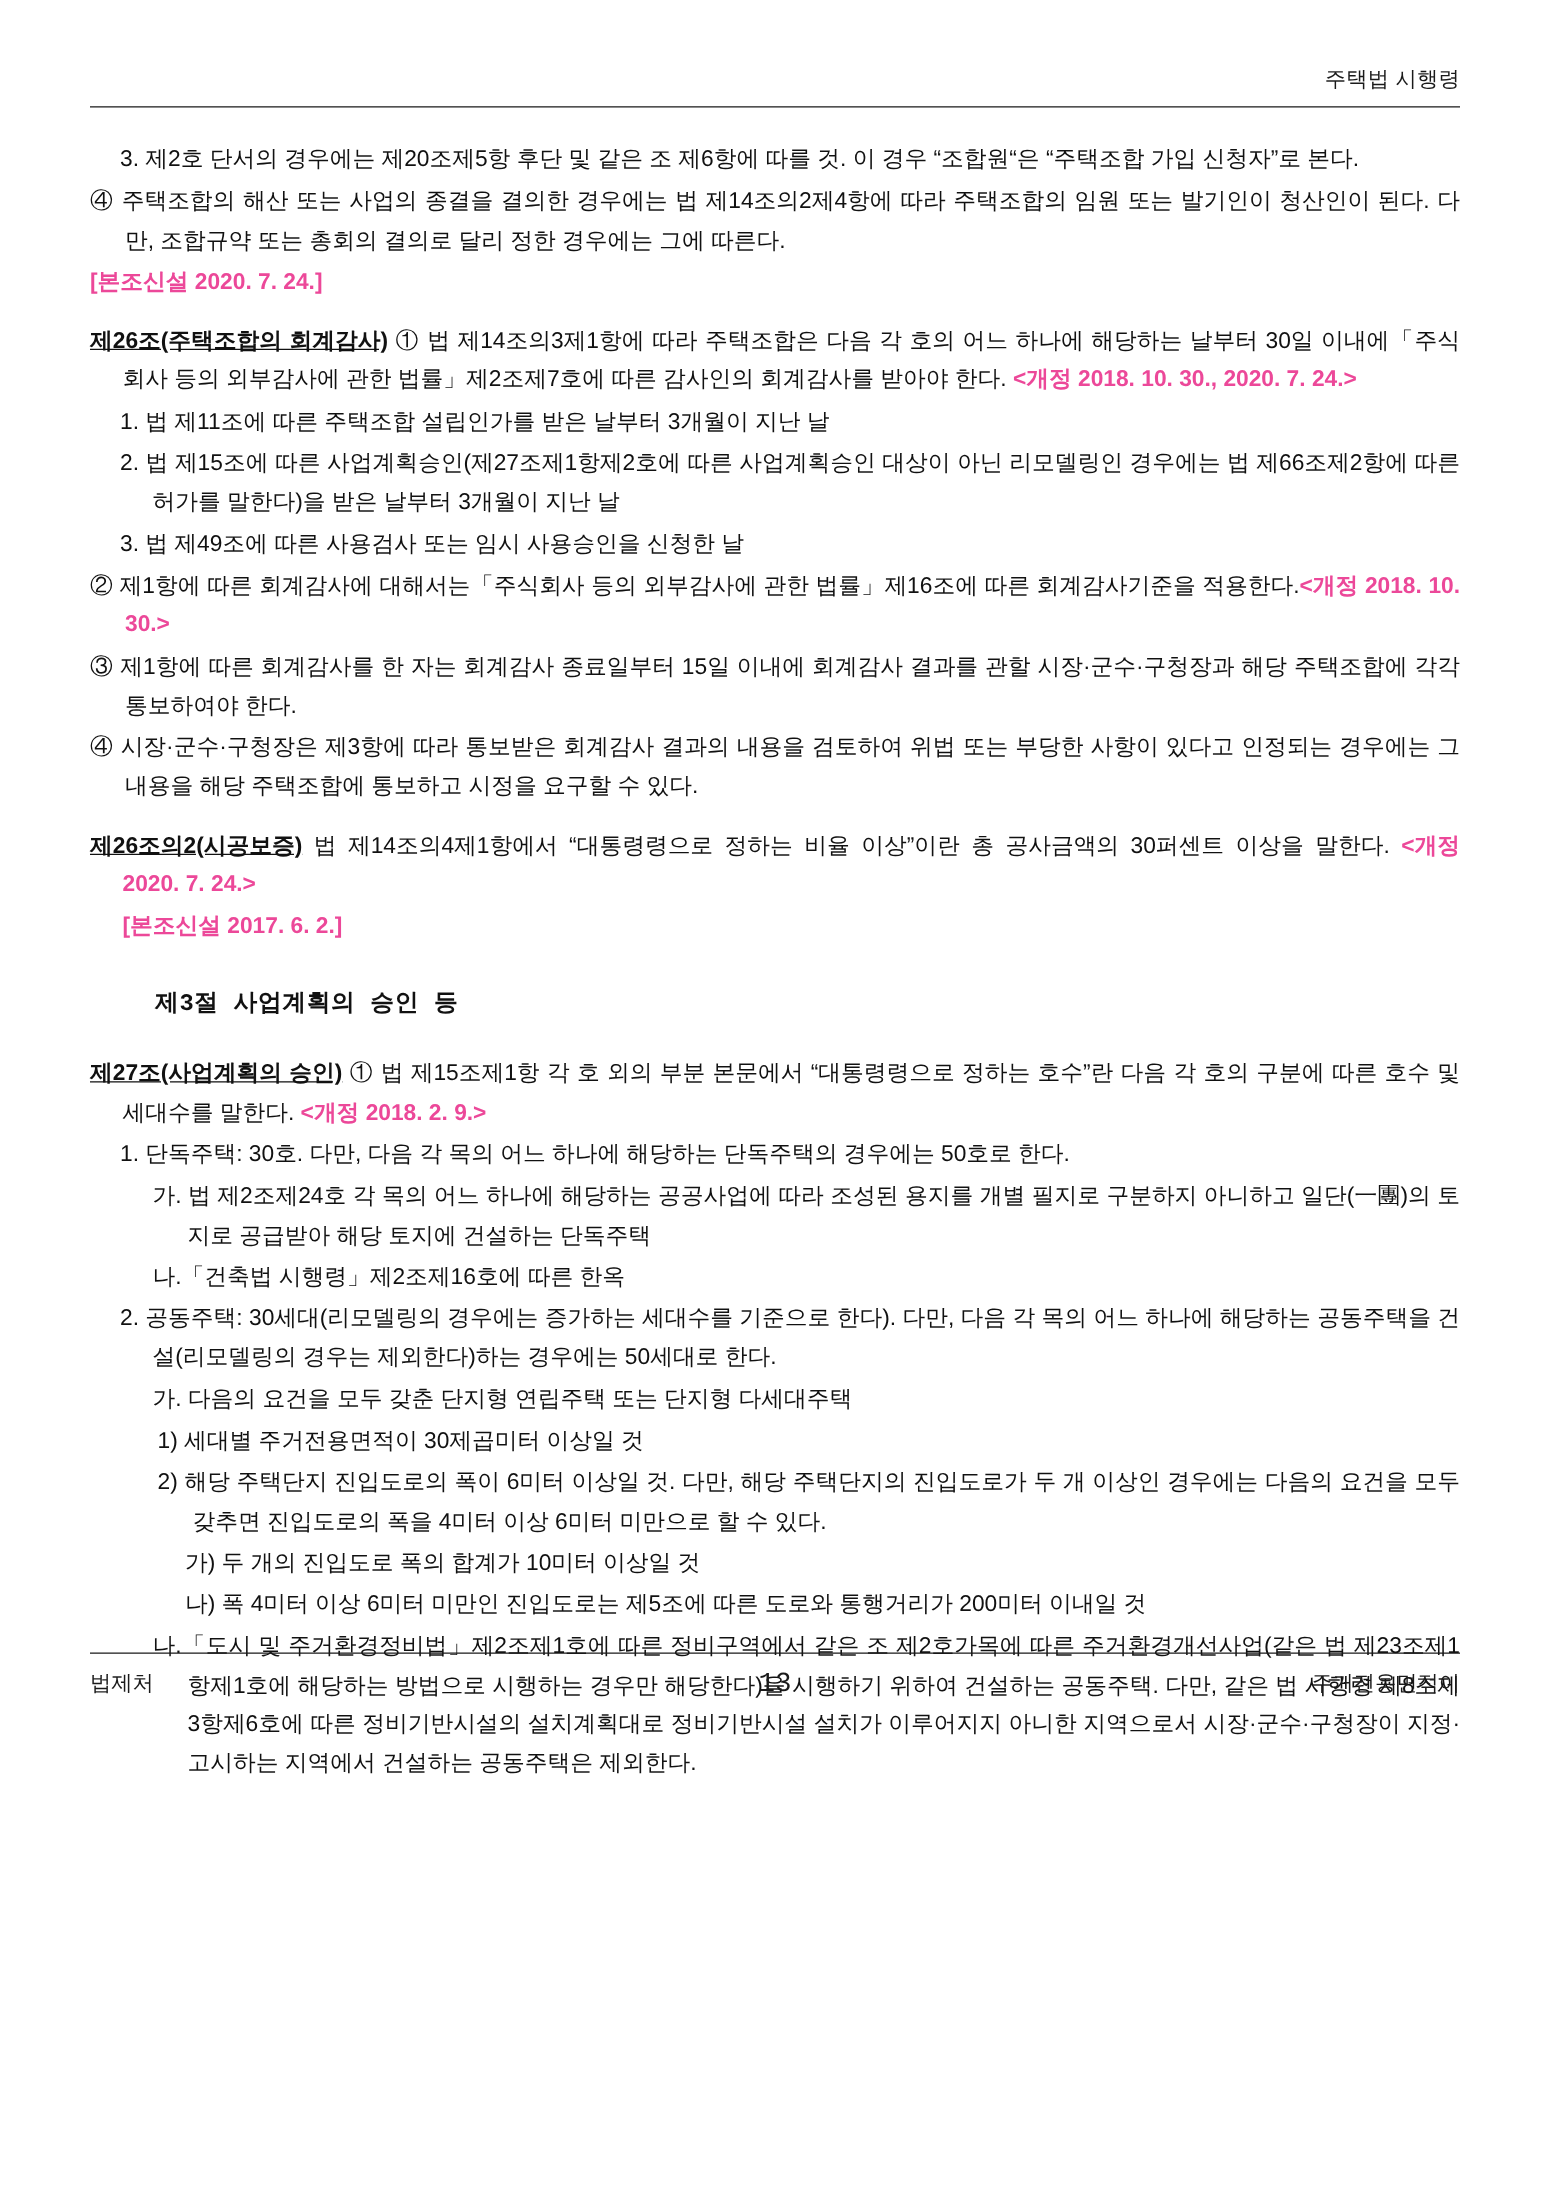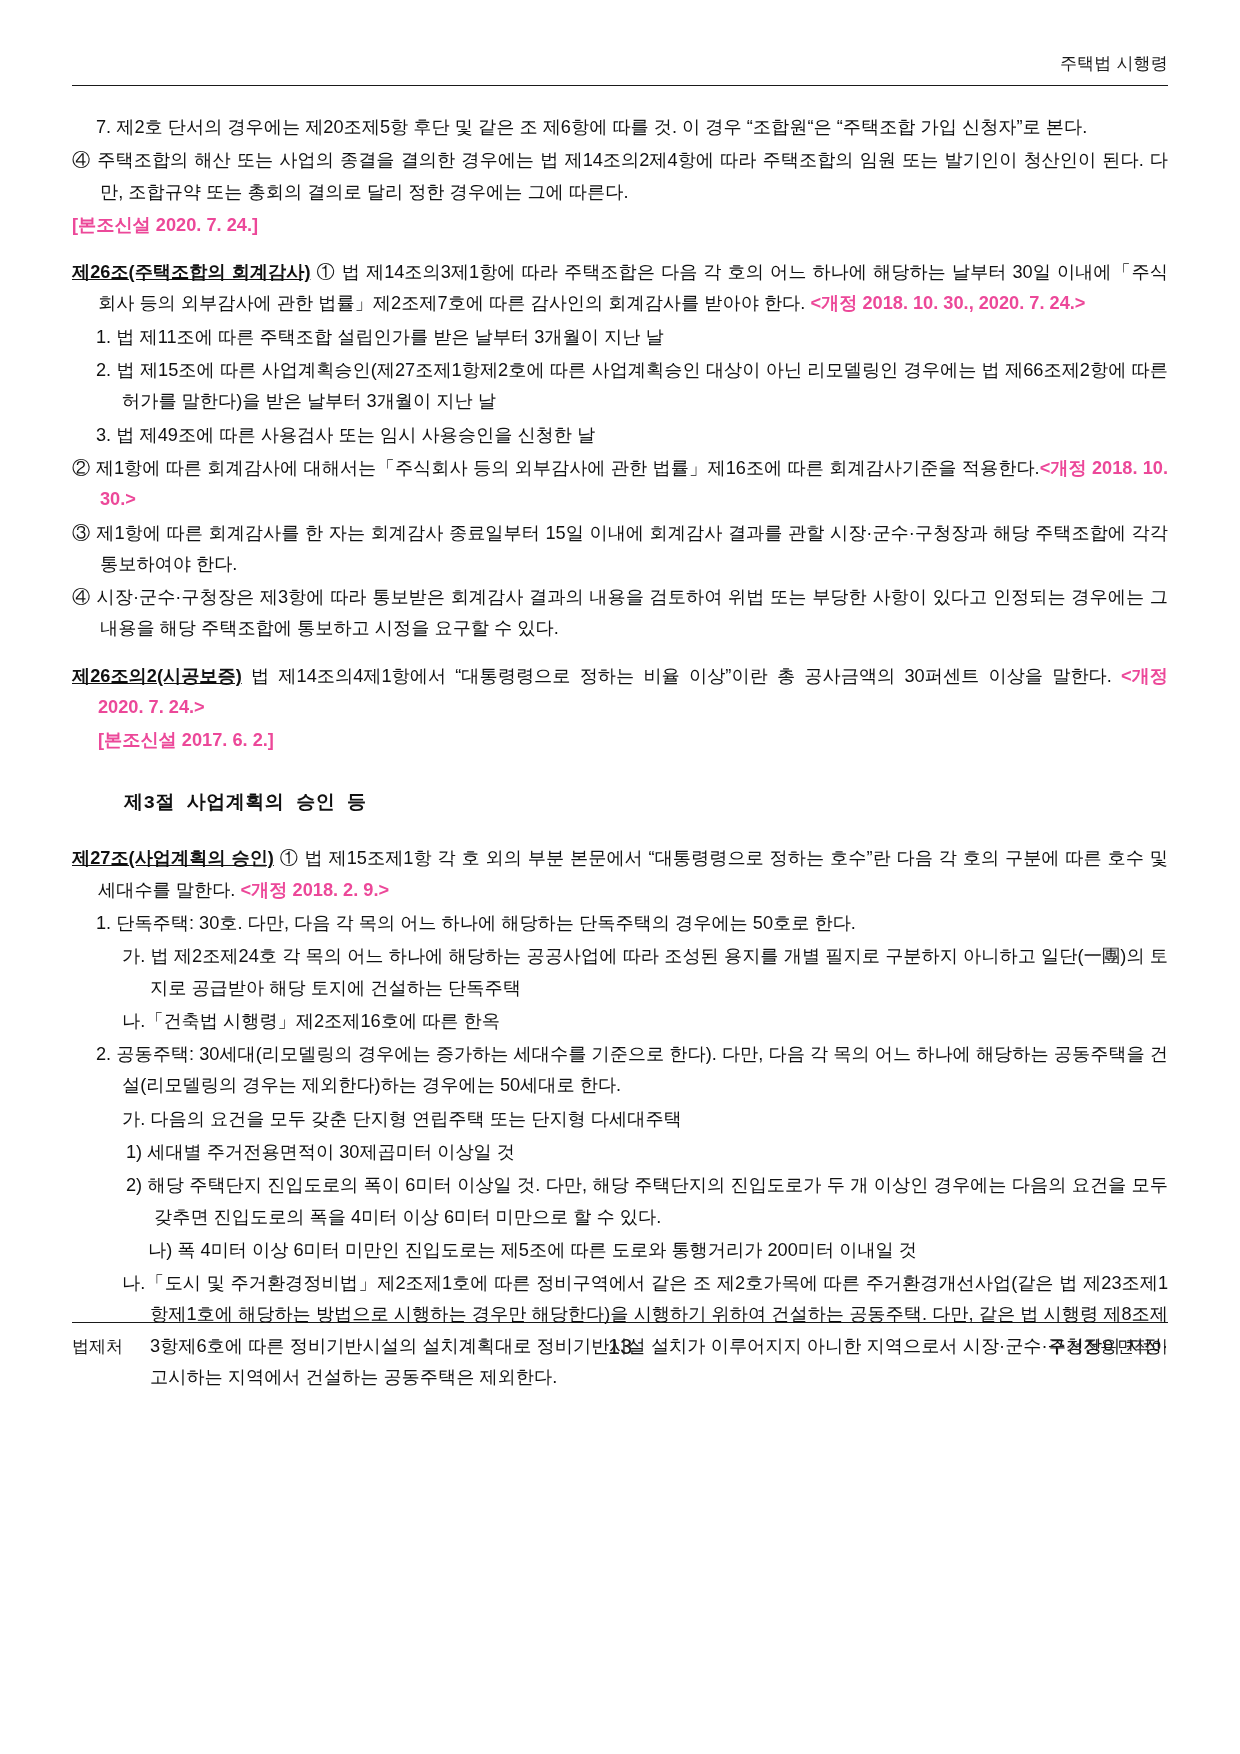--- a/index.html
+++ b/index.html
@@ -98,23 +98,23 @@
     right: 72px;
     bottom: 58px;
   }
   .footer-rule {
     border-top: 1.6px solid #1a1a1a;
     margin-bottom: 12px;
   }
   .footer-row {
     display: flex;
     justify-content: space-between;
-    align-items: center;
     font-size: 17px;
     color: #1a1a1a;
+    font-family: Liberation Mono, monospace;
   }
   .footer-center {
     position: absolute;
     left: 0;
     right: 0;
     text-align: center;
     font-size: 22px;
     pointer-events: none;
   }
   .footer-row > span { z-index: 1; }
@@ -124,21 +124,21 @@
 
 <div class="page">
 
   <div class="header">
     <span>주택법 시행령</span>
   </div>
   <div class="header-rule"></div>
 
   <div class="content">
 
-    <p class="p lvl1">7. 제2호 단서의 경우에는 제20조제5항 후단 및 같은 조 제6항에 따를 것. 이 경우 “조합원“은 “주택조합 가입 신청자”로 본다.</p>
+    <p class="p lvl1">3. 제2호 단서의 경우에는 제20조제5항 후단 및 같은 조 제6항에 따를 것. 이 경우 “조합원“은 “주택조합 가입 신청자”로 본다.</p>
 
     <p class="p lvl1b">④ 주택조합의 해산 또는 사업의 종결을 결의한 경우에는 법 제14조의2제4항에 따라 주택조합의 임원 또는 발기인이 청산인이 된다. 다만, 조합규약 또는 총회의 결의로 달리 정한 경우에는 그에 따른다.</p>
 
     <p class="p lvl1b blue">[본조신설 2020. 7. 24.]</p>
 
     <div class="gap"></div>
 
     <p class="p hang-art">
       <span class="lead bold">제26조(주택조합의 회계감사)</span><span> ① 법 제14조의3제1항에 따라 주택조합은 다음 각 호의 어느 하나에 해당하는 날부터 30일 이내에「주식회사 등의 외부감사에 관한 법률」제2조제7호에 따른 감사인의 회계감사를 받아야 한다. </span><span class="blue">&lt;개정 2018. 10. 30., 2020. 7. 24.&gt;</span>
     </p>
@@ -170,20 +170,21 @@
     </p>
 
     <p class="p lvl1">1. 단독주택: 30호. 다만, 다음 각 목의 어느 하나에 해당하는 단독주택의 경우에는 50호로 한다.</p>
     <p class="p lvl2">가. 법 제2조제24호 각 목의 어느 하나에 해당하는 공공사업에 따라 조성된 용지를 개별 필지로 구분하지 아니하고 일단(一團)의 토지로 공급받아 해당 토지에 건설하는 단독주택</p>
     <p class="p lvl2">나.「건축법 시행령」제2조제16호에 따른 한옥</p>
 
     <p class="p lvl1">2. 공동주택: 30세대(리모델링의 경우에는 증가하는 세대수를 기준으로 한다). 다만, 다음 각 목의 어느 하나에 해당하는 공동주택을 건설(리모델링의 경우는 제외한다)하는 경우에는 50세대로 한다.</p>
     <p class="p lvl2">가. 다음의 요건을 모두 갖춘 단지형 연립주택 또는 단지형 다세대주택</p>
     <p class="p lvl3">1) 세대별 주거전용면적이 30제곱미터 이상일 것</p>
     <p class="p lvl3 flat" style="padding-left:82px; text-indent:-28px;">2) 해당 주택단지 진입도로의 폭이 6미터 이상일 것. 다만, 해당 주택단지의 진입도로가 두 개 이상인 경우에는 다음의 요건을 모두 갖추면 진입도로의 폭을 4미터 이상 6미터 미만으로 할 수 있다.</p>
+    <p class="p lvl4">가) 두 개의 진입도로 폭의 합계가 10미터 이상일 것</p>
     <p class="p lvl4">나) 폭 4미터 이상 6미터 미만인 진입도로는 제5조에 따른 도로와 통행거리가 200미터 이내일 것</p>
     <p class="p lvl2">나.「도시 및 주거환경정비법」제2조제1호에 따른 정비구역에서 같은 조 제2호가목에 따른 주거환경개선사업(같은 법 제23조제1항제1호에 해당하는 방법으로 시행하는 경우만 해당한다)을 시행하기 위하여 건설하는 공동주택. 다만, 같은 법 시행령 제8조제3항제6호에 따른 정비기반시설의 설치계획대로 정비기반시설 설치가 이루어지지 아니한 지역으로서 시장·군수·구청장이 지정·고시하는 지역에서 건설하는 공동주택은 제외한다.</p>
 
   </div>
 
   <div class="footer">
     <div class="footer-rule"></div>
     <div class="footer-row">
       <span>법제처</span>
       <div class="footer-center">13</div>

